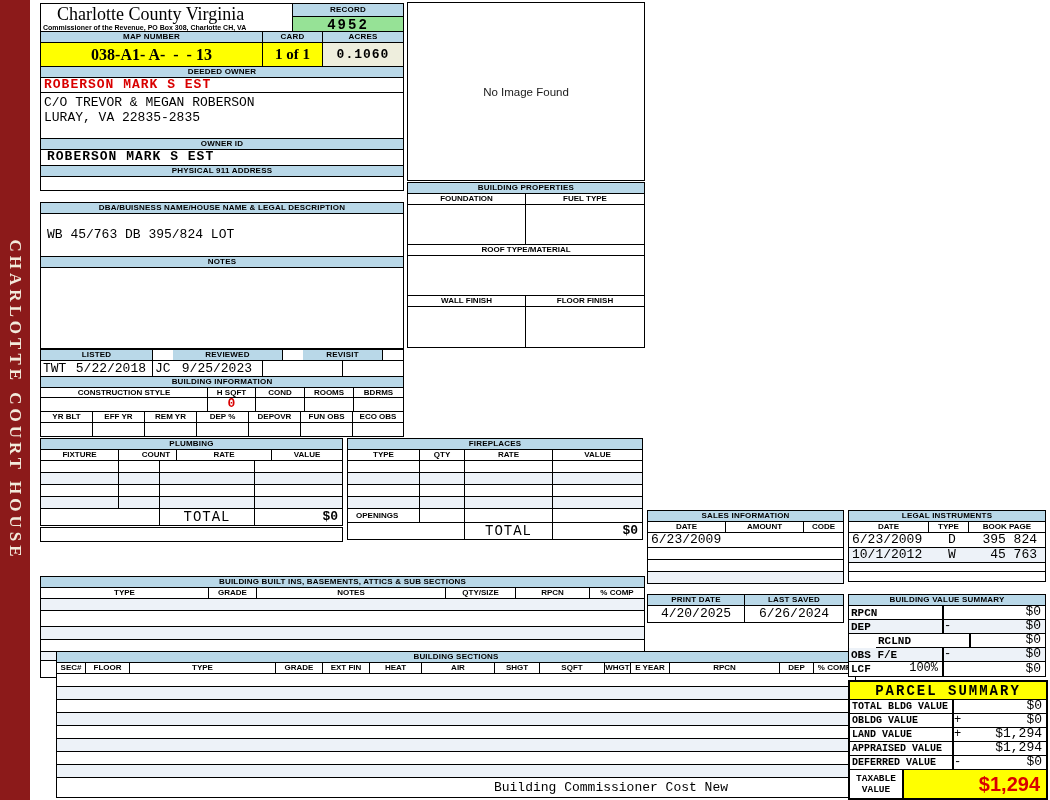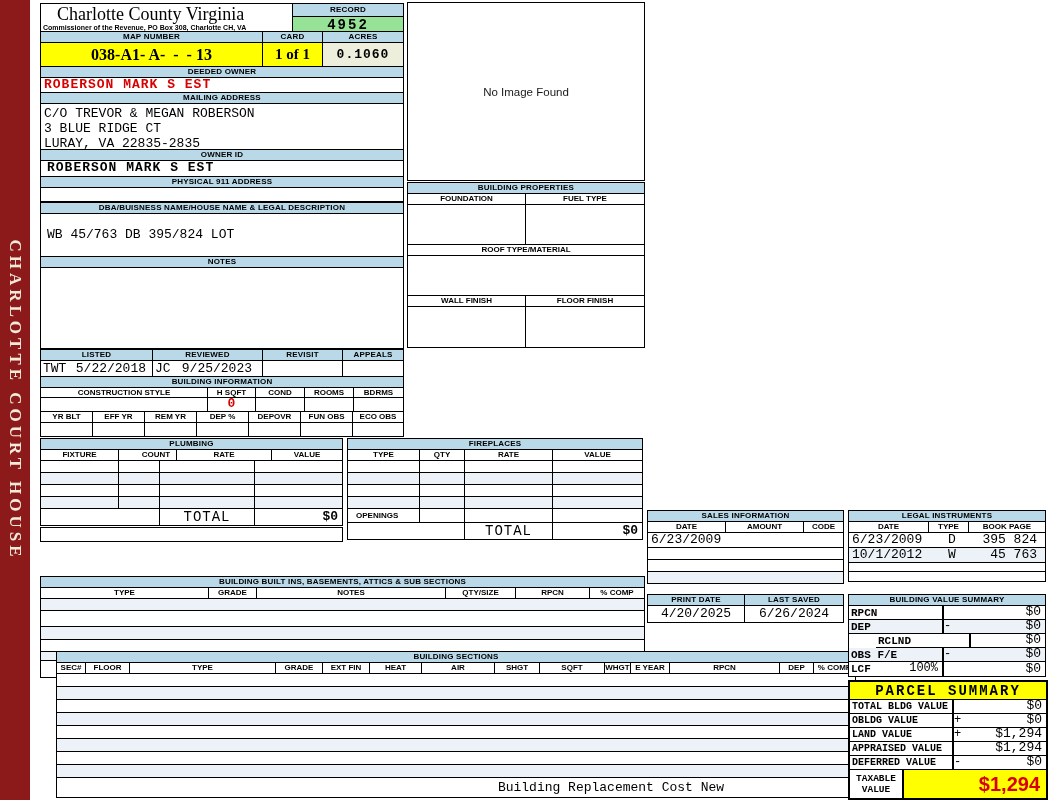--- a/index.html
+++ b/index.html
@@ -61,41 +61,39 @@
       <div class="c bar" style="width:60px;">CARD</div>
       <div class="c bar" style="flex:1;">ACRES</div>
     </div>
     <div class="row" style="height:24px;">
       <div class="c yellow cent pre" style="width:222px;font:bold 16px 'Liberation Serif',serif;">038-A1- A-  -  - 13</div>
       <div class="c yellow cent" style="width:60px;font:bold 15px 'Liberation Serif',serif;">1 of 1</div>
       <div class="c ivory cent mono b" style="flex:1;font-size:13px;letter-spacing:1px;">0.1060</div>
     </div>
     <div class="row bar" style="height:11px;">DEEDED OWNER</div>
     <div class="row m13 b red pl" style="height:15px;align-items:center;letter-spacing:1px;">ROBERSON MARK S EST</div>
-    <div class="row bar" style="height:11px;">MAILING ADDRESS</div>
     <div class="row" style="height:46px;display:block;padding:2px 0 0 3px;">
       <div class="m13" style="line-height:15px;">C/O TREVOR &amp; MEGAN ROBERSON</div>
-      <div class="m13" style="line-height:15px;">3 BLUE RIDGE CT</div>
       <div class="m13" style="line-height:15px;">LURAY, VA 22835-2835</div>
     </div>
     <div class="row bar" style="height:11px;">OWNER ID</div>
     <div class="row m13 b" style="height:16px;align-items:center;padding-left:6px;letter-spacing:1px;">ROBERSON MARK S EST</div>
     <div class="row bar" style="height:11px;">PHYSICAL 911 ADDRESS</div>
     <div class="row m13 pl" style="height:13px;align-items:center;"></div>
   </div>
 
   <div class="tbl" style="left:40px;top:202px;width:364px;">
     <div class="row bar" style="height:11px;">DBA/BUISNESS NAME/HOUSE NAME &amp; LEGAL DESCRIPTION</div>
     <div class="row m13" style="height:43px;align-items:center;padding-left:6px;">WB 45/763 DB 395/824 LOT</div>
     <div class="row bar" style="height:11px;">NOTES</div>
     <div class="row m13 pl" style="height:80px;"></div>
   </div>
 
   <div class="tbl" style="left:40px;top:349px;width:364px;">
-    <div class="row" style="height:11px;">
+    <div class="row" style="height:11px;gap:20px;">
       <div class="c bar" style="width:112px;">LISTED</div>
       <div class="c bar" style="width:110px;">REVIEWED</div>
       <div class="c bar" style="width:80px;">REVISIT</div>
       <div class="c bar" style="flex:1;">APPEALS</div>
     </div>
     <div class="row" style="height:16px;">
       <div class="c m13" style="width:112px;justify-content:space-between;padding:0 6px 0 2px;">
         <span>TWT</span>
         <span>5/22/2018</span>
       </div>
@@ -269,21 +267,21 @@
       <div class="c whd" style="flex:1;">% COMP</div>
     </div>
     <div class="row" style="height:13px;"></div>
     <div class="row alt" style="height:13px;"></div>
     <div class="row" style="height:13px;"></div>
     <div class="row alt" style="height:13px;"></div>
     <div class="row" style="height:13px;"></div>
     <div class="row alt" style="height:13px;"></div>
     <div class="row" style="height:13px;"></div>
     <div class="row alt" style="height:13px;"></div>
-    <div class="row" style="height:19px;align-items:center;justify-content:center;padding-left:310px;font:13px 'Liberation Mono',monospace;">Building Replacement Cost New</div>
+    <div class="row" style="height:19px;align-items:center;justify-content:center;padding-left:310px;font:13px 'Liberation Mono',monospace;">Building Commissioner Cost New</div>
   </div>
 
   <div class="tbl" style="left:407px;top:2px;width:238px;height:179px;display:flex;align-items:center;justify-content:center;">
     <span style="font:11.5px 'Liberation Sans',sans-serif;color:#1a1a1a;">No Image Found</span>
   </div>
 
   <div class="tbl" style="left:407px;top:182px;width:238px;">
     <div class="row bar" style="height:11px;">BUILDING PROPERTIES</div>
     <div class="row" style="height:11px;">
       <div class="c whd" style="width:118px;">FOUNDATION</div>

